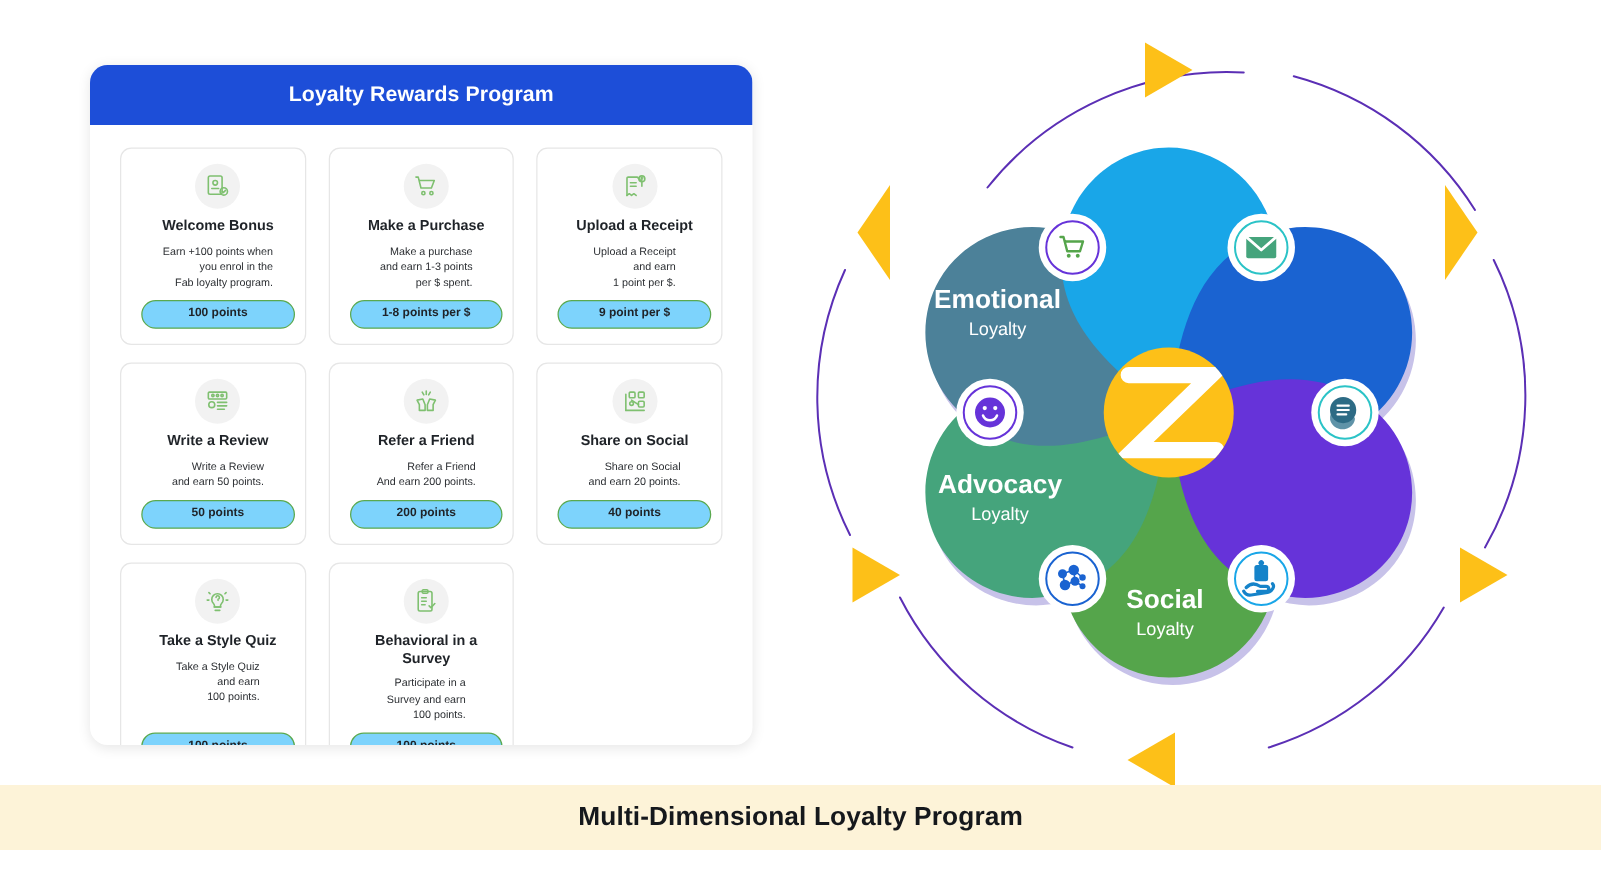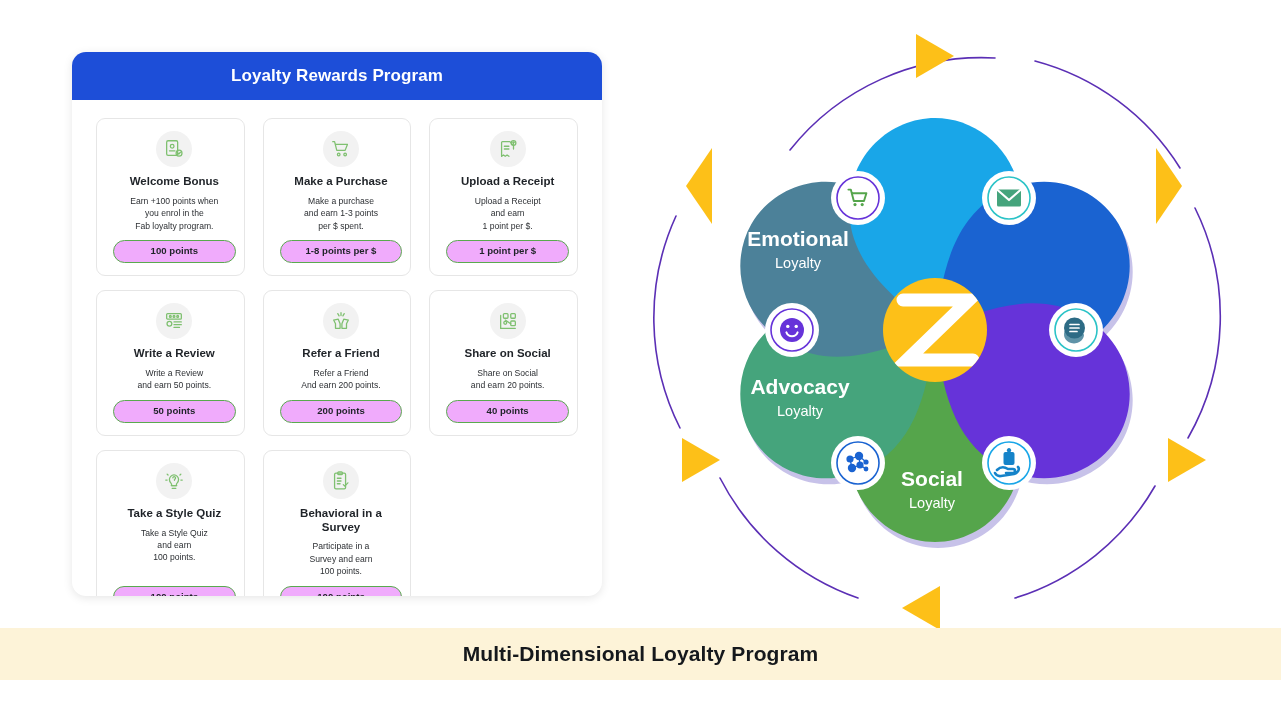--- a/index.html
+++ b/index.html
@@ -50,29 +50,29 @@
     background: #f2f2f2;
     display: flex; align-items: center; justify-content: center;
     margin-bottom: 8px;
   }
   .card-icon-wrap svg { display:block; }
   .card-title {
     font-size: 11.5px; font-weight: bold; color: #1f2328;
     text-align: center; margin-bottom: 6px; line-height: 1.2;
   }
   .card-desc {
-    font-size: 8.6px; color: #2c2f33; text-align: center;
+    font-size: 8.6px; color: #2c2f33; text-align: right;
     line-height: 1.45; flex: 1 1 auto;
   }
   .card-pill {
     margin-top: 8px;
     width: 100%;
     border: 1px solid #5aa94f;
     border-radius: 999px;
-    background: #f0abfc;
+    background: #7dd3fc;
     color: #1f2328;
     font-size: 9.6px; font-weight: bold;
     text-align: center;
     padding: 5px 2px;
     line-height: 1.1;
   }
 
   
   .diagram { position: absolute; left: 620px; top: 8px; width: 630px; height: 620px; }
   .diagram svg { display:block; width: 630px; height: 620px; }
@@ -129,21 +129,21 @@
             <svg width="22" height="22" viewBox="0 0 24 24" fill="none" stroke="#7fc070" stroke-width="1.4" stroke-linecap="round" stroke-linejoin="round">
               <path d="M5 20V5a1 1 0 0 1 1-1h8l4 4v4"></path>
               <path d="M5 20l2-1.5L9 20l2-1.5L13 20"></path>
               <path d="M8 9h5M8 12h5"></path>
               <circle cx="18" cy="5.5" r="2.6"></circle>
               <path d="M18 4.2v2.6M17.2 4.8h1.6"></path>
             </svg>
           </div>
           <div class="card-title">Upload a Receipt</div>
           <div class="card-desc">Upload a Receipt<br>and earn<br>1 point per $.</div>
-          <div class="card-pill">1 point per $</div>
+          <div class="card-pill">9 point per $</div>
         </div>
         <div class="card">
           <div class="card-icon-wrap">
             <svg width="22" height="22" viewBox="0 0 24 24" fill="none" stroke="#7fc070" stroke-width="1.4" stroke-linecap="round" stroke-linejoin="round">
               <rect x="4" y="4" width="16" height="6" rx="1"></rect>
               <circle cx="8" cy="7" r="1"></circle>
               <circle cx="12" cy="7" r="1"></circle>
               <circle cx="16" cy="7" r="1"></circle>
               <circle cx="7" cy="15" r="2.6"></circle>
               <path d="M12 13h8M12 16h8M12 19h6"></path>

